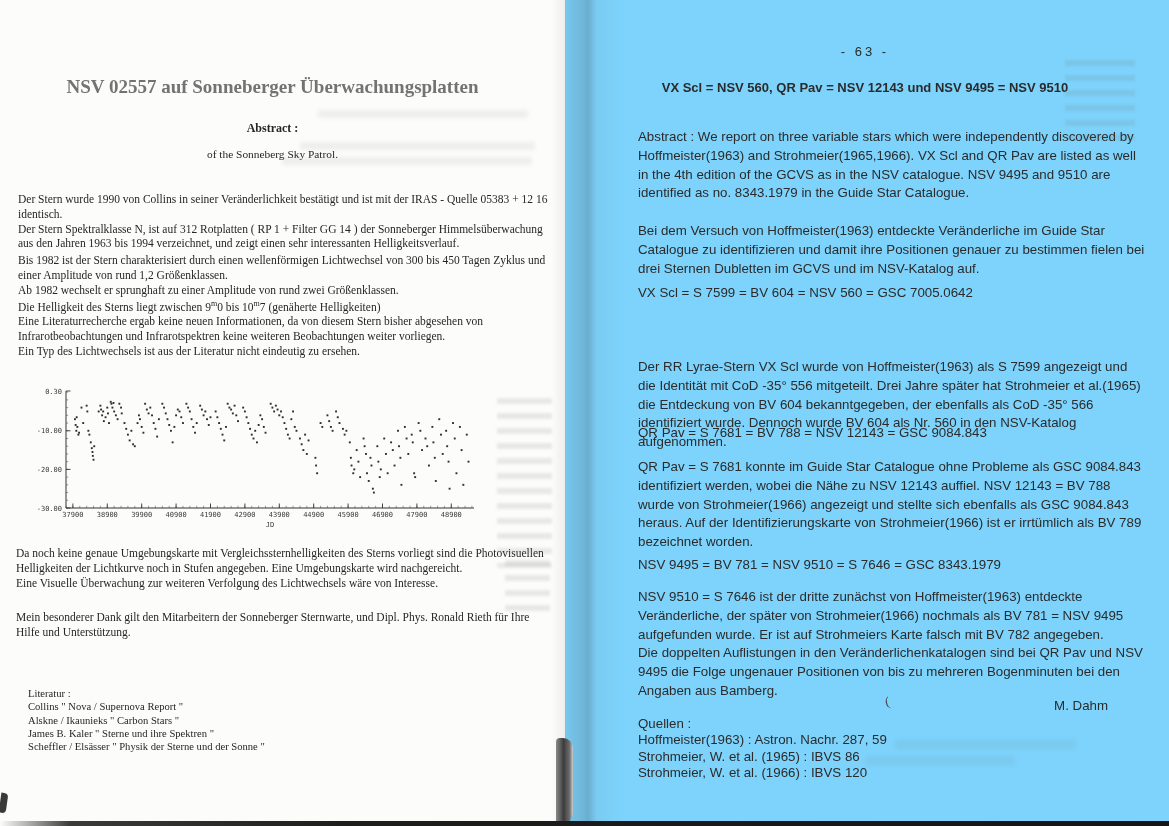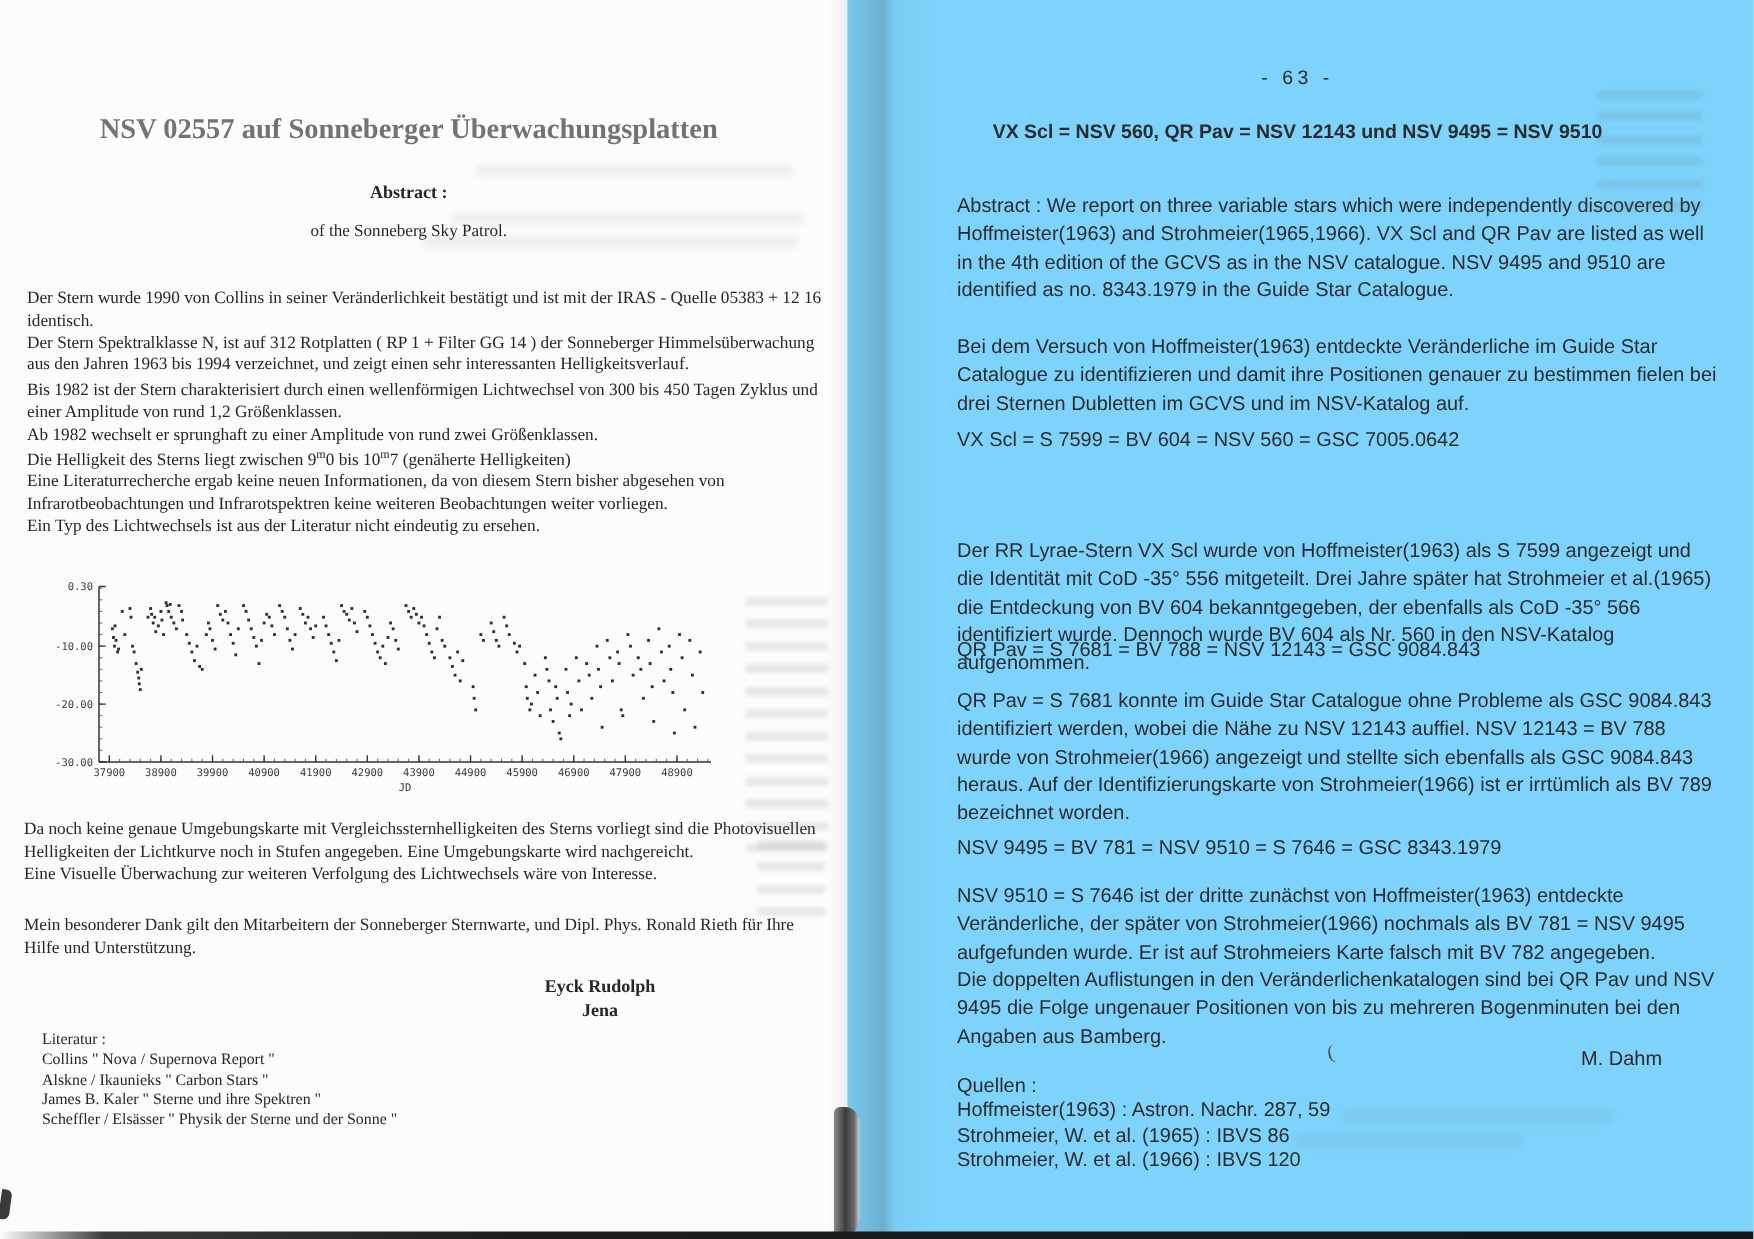--- a/index.html
+++ b/index.html
@@ -406,24 +406,20 @@
         <rect x="445.545784148398" y="77.71336633663365" width="1.9" height="1.9" fill="#2e2e2e"></rect>
       </svg>
   </div>
 
   <div class="blk lp-post">
     <p>Da noch keine genaue Umgebungskarte  mit Vergleichssternhelligkeiten des Sterns vorliegt sind die Photovisuellen Helligkeiten der Lichtkurve noch in Stufen angegeben. Eine Umgebungskarte wird nachgereicht.</p>
     <p>Eine Visuelle Überwachung zur weiteren Verfolgung des Lichtwechsels wäre von Interesse.</p>
     <p class="lp-thanks">Mein besonderer Dank gilt den Mitarbeitern der Sonneberger Sternwarte, und Dipl. Phys. Ronald Rieth für Ihre Hilfe und Unterstützung.</p>
   </div>
 
-  <div class="blk lp-sig">
-    <div>Eyck Rudolph</div>
-    <div>Jena</div>
-  </div>
 
   <div class="blk lp-lit">
     <div>Literatur :</div>
     <div>Collins " Nova / Supernova Report "</div>
     <div>Alskne / Ikaunieks " Carbon Stars "</div>
     <div>James B. Kaler " Sterne und ihre Spektren "</div>
     <div>Scheffler / Elsässer " Physik der Sterne und der Sonne "</div>
   </div>
 
   <div class="ghost" style="left:318px;top:110px;width:210px;height:8px;"></div>

